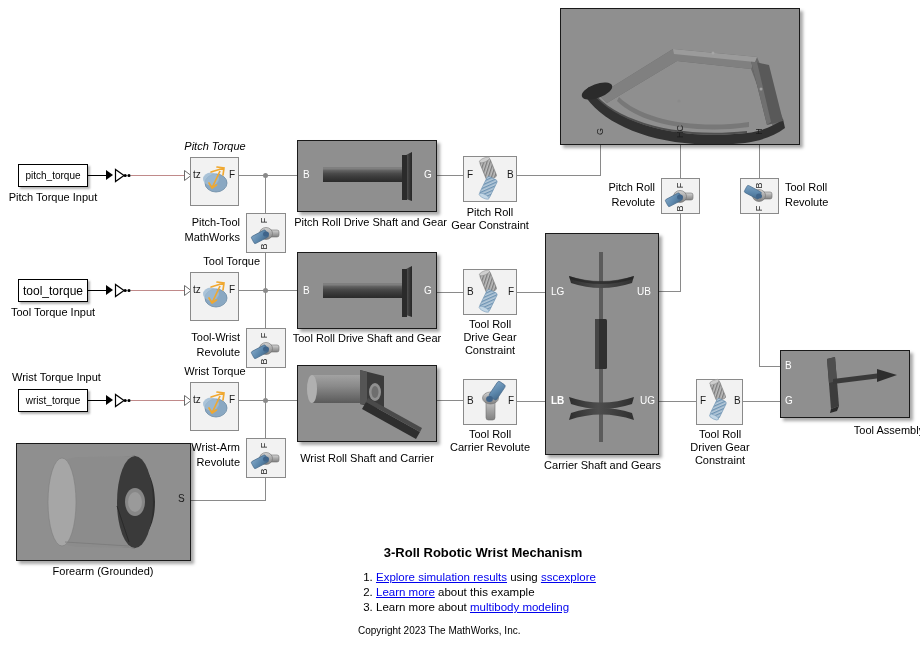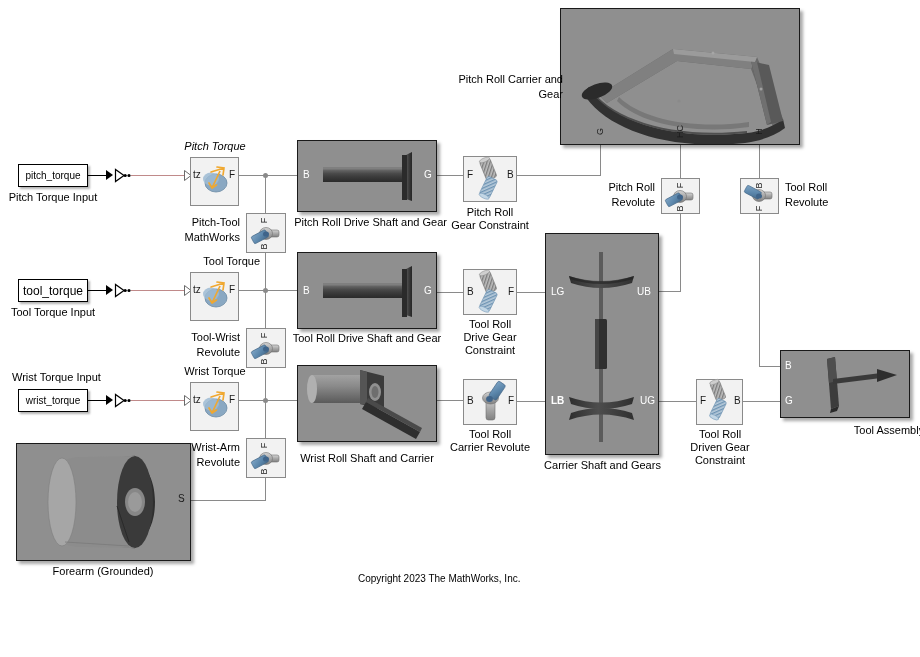--- a/index.html
+++ b/index.html
@@ -138,21 +138,21 @@
     padding-left: 18px;
     font-size: 11.5px;
     line-height: 15px;
   }
   #desc li { margin: 0; padding: 0; }
   #desc a {
     color: #0000ee;
     text-decoration: underline;
   }
   #desc .copyright {
-    margin-top: 28px;
+    margin-top: 10px;
     font-size: 10px;
     color: #000;
   }
   svg { display: block; overflow: visible; }
 </style>
 </head>
 <body>
 
 <div id="canvas">
 
@@ -553,21 +553,20 @@
 
     <path d="M112 40 L196 48 L194 53 L113 45 Z" fill="#9b9b9b"></path>
     <circle cx="152" cy="44" r="1.5" fill="#a6a6a6"></circle>
     <circle cx="200" cy="80" r="1.5" fill="#a0a0a0"></circle>
     <circle cx="118" cy="92" r="1.5" fill="#8a8a8a"></circle>
   </svg>
 </div>
 <div class="port-rot port-w" style="left:592px; top:127px; width:16px; text-align:center;">G</div>
 <div class="port-rot port-w" style="left:670px; top:127px; width:20px; text-align:center;">HC</div>
 <div class="port-rot port-w" style="left:751px; top:127px; width:16px; text-align:center;">H</div>
-<div class="caption-right" style="left:433px; top:72px; width:130px; text-align:right;">Pitch Roll Carrier and Gear</div>
 
 <div class="sl-block" style="left:661px; top:178px; width:39px; height:36px;">
   <svg width="37" height="34" viewBox="0 0 37 34">
     <rect x="17" y="14" width="14" height="7" rx="2" fill="url(#gJointGray)" stroke="#6f6f6f" stroke-width="0.6"></rect>
     <ellipse cx="18" cy="17.5" rx="6.5" ry="6" fill="url(#gJointGray)" stroke="#6f6f6f" stroke-width="0.6"></ellipse>
     <g transform="rotate(-28 18 17.5)">
       <rect x="3" y="13.5" width="16" height="8" rx="1.5" fill="url(#gJointBlue)" stroke="#3e6183" stroke-width="0.6"></rect>
     </g>
     <ellipse cx="18" cy="18" rx="3" ry="2.6" fill="#3f648a"></ellipse>
   </svg>
@@ -603,16 +602,22 @@
     <polygon points="52,28 100,22 100,27 52,33" fill="#3a3a3a"></polygon>
 
     <polygon points="96,18 116,24 96,31" fill="#2e2e2e"></polygon>
   </svg>
 </div>
 <div class="port port-w" style="left:785px; top:361px;">B</div>
 <div class="port port-w" style="left:785px; top:396px;">G</div>
 <div class="caption" style="left:824px; top:424px; width:130px;">Tool Assembly</div>
 
 <div id="desc">
+  <div class="title">3-Roll Robotic Wrist Mechanism</div>
+  <ol>
+    <li><a href="#">Explore simulation results</a><span> using </span><a href="#">sscexplore</a></li>
+    <li><a href="#">Learn more</a><span> about this example</span></li>
+    <li><span>Learn more about </span><a href="#">multibody modeling</a></li>
+  </ol>
   <div class="copyright">Copyright 2023 The MathWorks, Inc.</div>
 </div>
 
 </div>
 
 </body></html>

